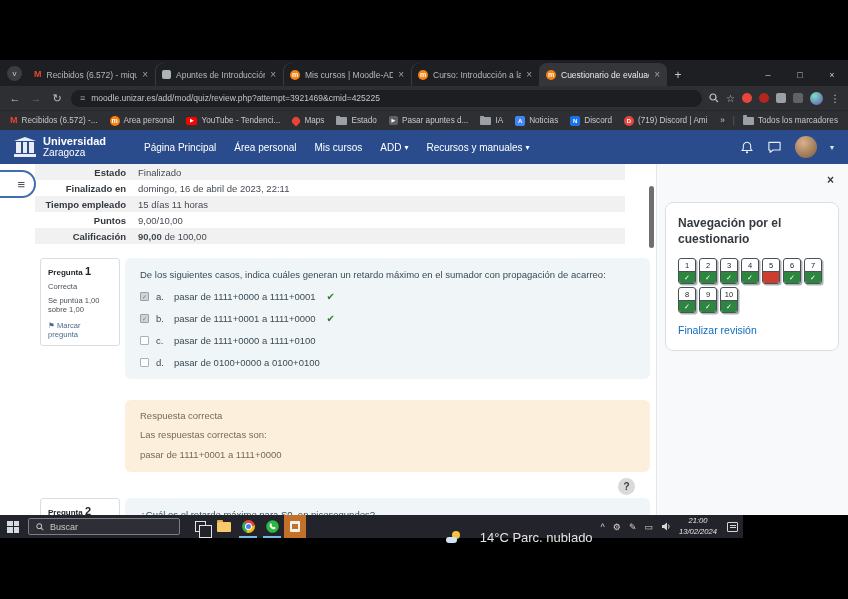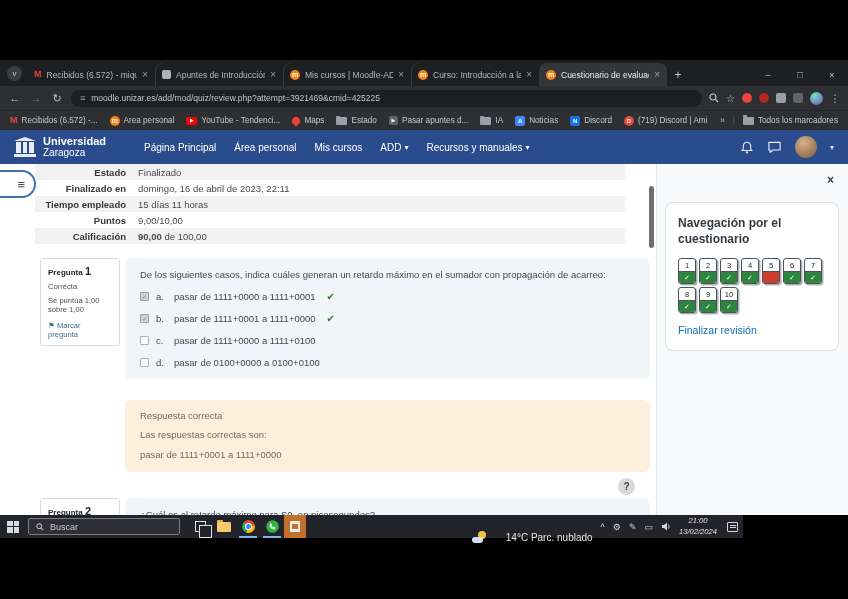--- a/index.html
+++ b/index.html
@@ -147,21 +147,21 @@
   .tb-folder { width:14px; height:10px; background:#f7c96b; border-radius:1px; position:relative; }
   .tb-folder::before { content:""; position:absolute; top:-2px; left:0; width:6px; height:2px; background:#e3af45; border-radius:1px 1px 0 0; }
   .chrome-ball { width:13px; height:13px; border-radius:50%; position:relative;
     background:conic-gradient(from -40deg, #ea4335 0 120deg, #fbbc05 120deg 240deg, #34a853 240deg 360deg); }
   .chrome-ball::before { content:""; position:absolute; left:3px; top:3px; width:7px; height:7px; border-radius:50%; background:#fff; }
   .chrome-ball::after { content:""; position:absolute; left:4px; top:4px; width:5px; height:5px; border-radius:50%; background:#4285f4; }
   .ppt { width:22px; background:#c2702a; }
   .ppt-doc { width:10px; height:11px; background:#f4f0ea; border-radius:1px; display:flex; align-items:center; justify-content:center; }
   .ppt-doc span { width:6px; height:5px; background:#c2702a; }
   .tb-right2 { margin-left:auto; display:flex; align-items:center; gap:8px; padding-right:5px; }
-  .weather { display:flex; align-items:center; gap:20px; font-size:10px;margin-top:21px; }
+  .weather { display:flex; align-items:center; gap:20px; font-size:13px;margin-top:21px; }
   .wicon { width:14px; height:12px; position:relative; }
   .wicon::before { content:""; position:absolute; right:0; top:0; width:8px; height:8px; border-radius:50%; background:#f6c243; }
   .wicon::after { content:""; position:absolute; left:0; bottom:0; width:11px; height:6px; border-radius:4px; background:#cfe3f2; }
   .tray { display:flex; align-items:center; gap:6px; color:#d6d6d6; font-size:9px; }
   .clock { text-align:center; font-size:7.6px; line-height:1.35;font-style:italic; }
   .notif { width:11px; height:10px; border:1px solid #d6d6d6; border-radius:1px; position:relative; margin-left:2px; }
   .notif::after { content:""; position:absolute; left:2px; top:2px; width:6px; height:1px; background:#d6d6d6; box-shadow:0 2px 0 #d6d6d6; }
 </style>
 </head>
 <body>

